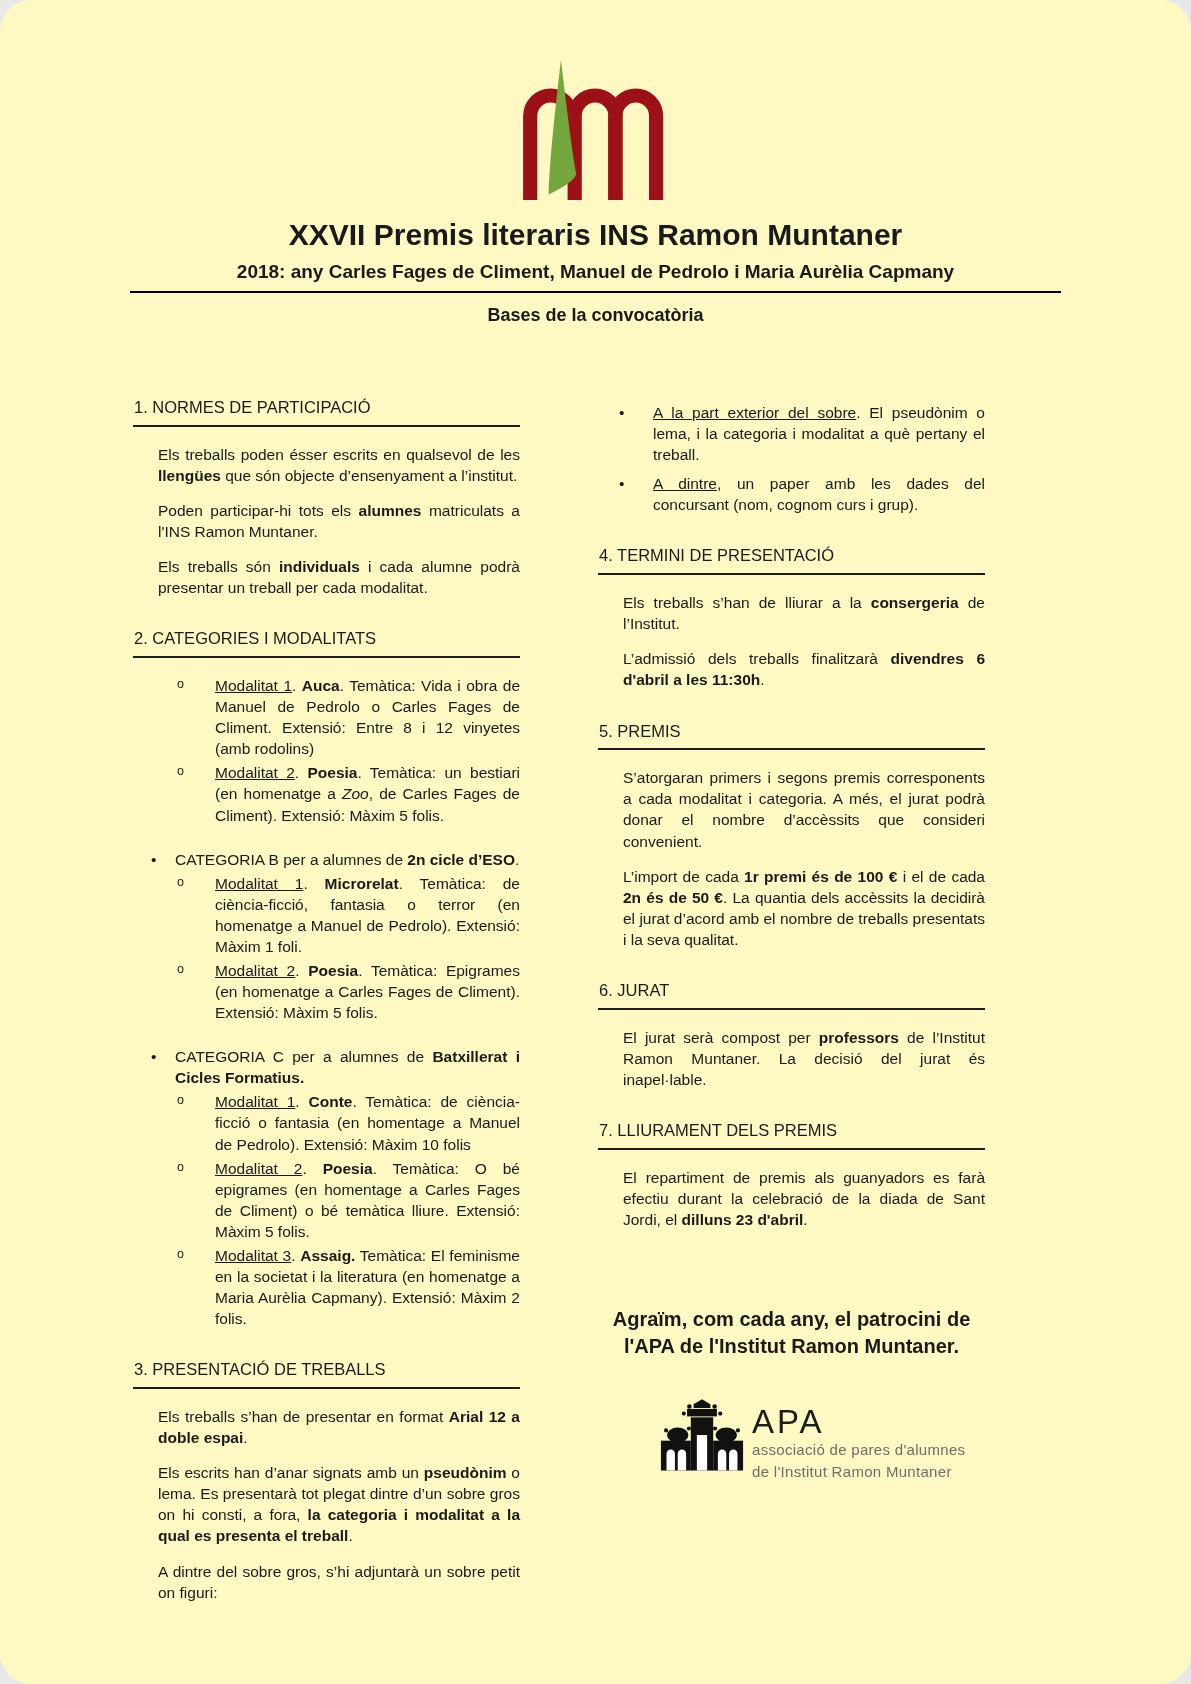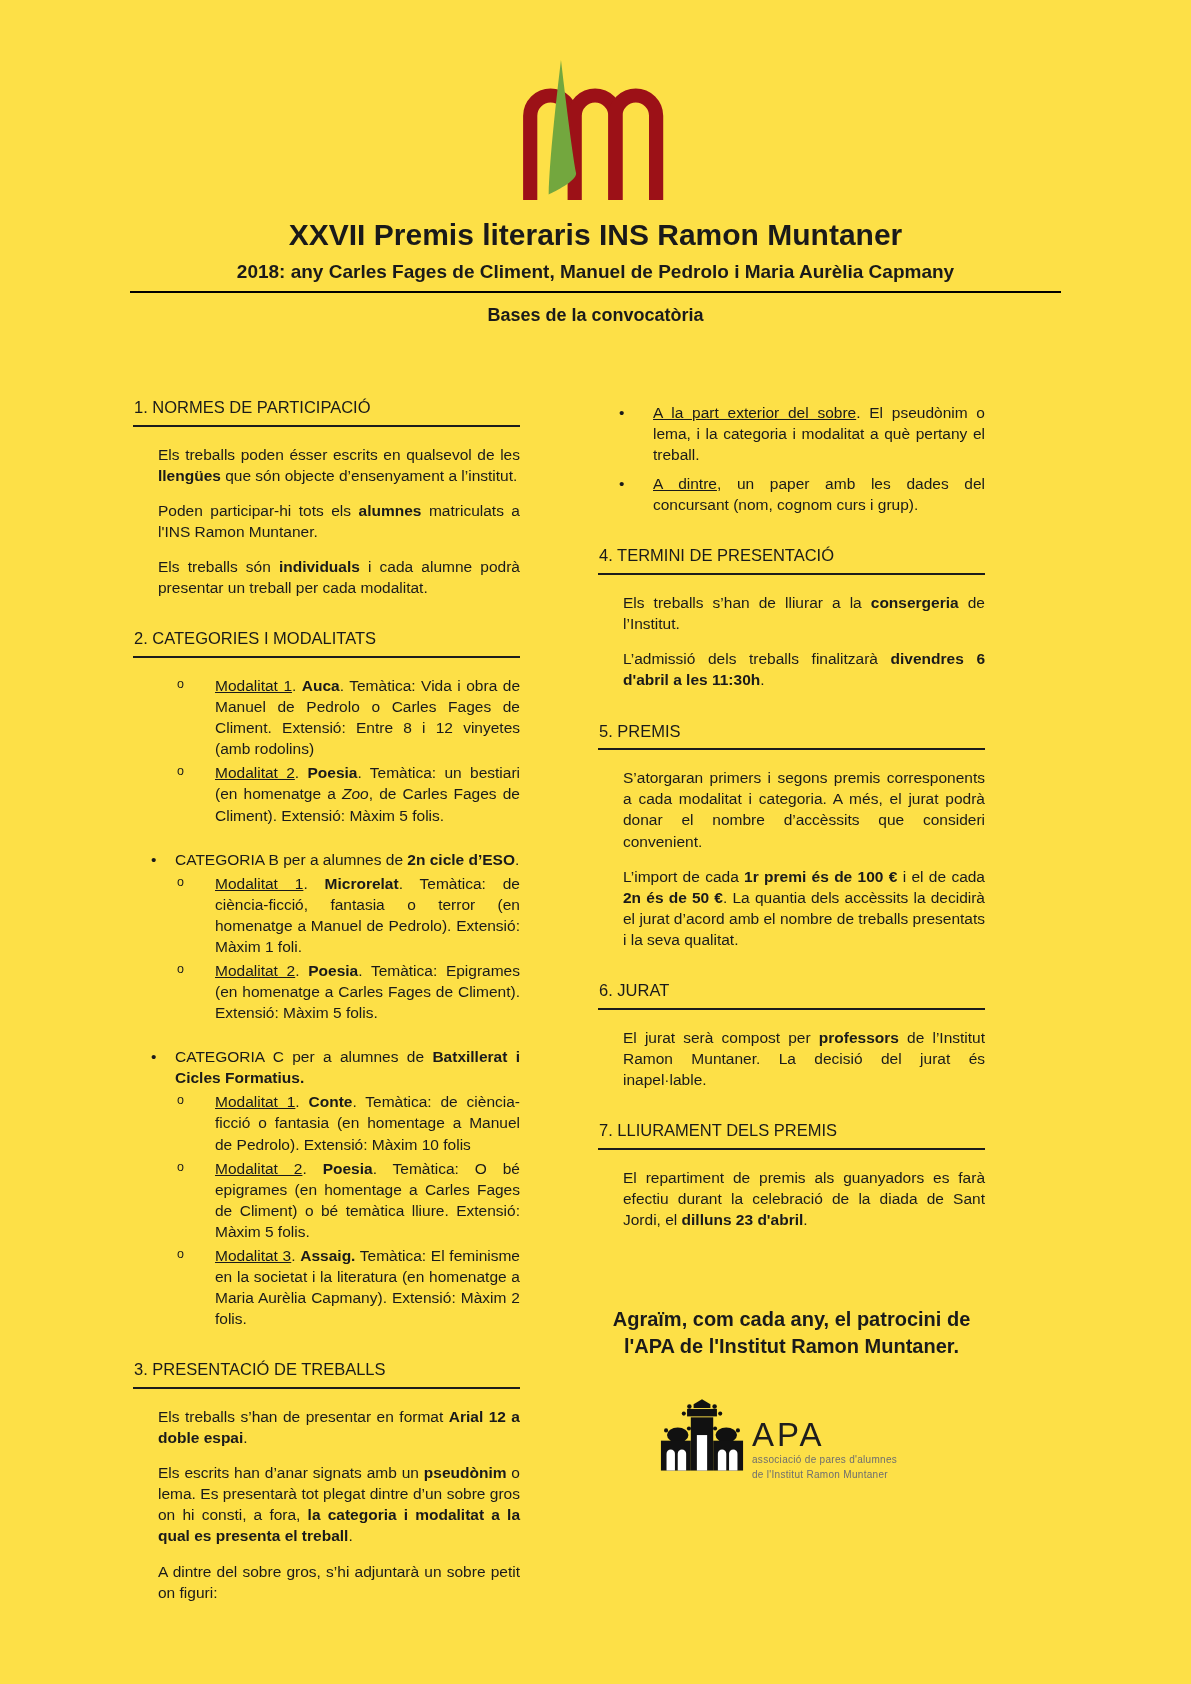--- a/index.html
+++ b/index.html
@@ -1,19 +1,19 @@
 <!DOCTYPE html>
 <html><head>
 <meta charset="utf-8">
 <style>
   html,body { margin:0; padding:0; background:#e8e8e8; }
   .page {
     position:relative; width:1191px; height:1684px; margin:0 auto;
-    background:#fde047; overflow:hidden;
-    font-family:"Liberation Sans", sans-serif; color:#1a1a1a;
+    background:#fef9c3; overflow:hidden;
+    font-family:"Liberation Sans", sans-serif; color:#1a1a1a;border-radius:31px;
   }
   
   .header { text-align:center; padding-top:60px; }
   .logo-rm { display:inline-block; width:168px; height:142px; }
   .title { font-size:30px; font-weight:bold; margin-top:12px; letter-spacing:0; }
   .subtitle { font-size:19px; font-weight:bold; margin-top:9px; }
   .head-rule { width:931px; margin:8px auto 0 auto; border:none; border-top:2px solid #000; }
   .bases { font-size:18px; font-weight:bold; margin-top:12px; }
   
   .cols { display:flex; margin:70px 0 0 133px; width:852px; gap:78px; align-items:flex-start; }
@@ -33,21 +33,21 @@
   .cat-group.firstcat { margin-top:4px; }
   .env-list { margin-top:6px; }
   .env-item { position:relative; padding-left:55px; margin:0 0 8px 0; }
   .env-item::before { content:"\2022"; position:absolute; left:21px; top:0; }
   
   .thanks { font-size:20px; font-weight:bold; line-height:1.35; text-align:center; margin-top:76px; }
   .apa-row { display:flex; align-items:flex-end; margin:26px 0 0 62px; }
   .apa-icon { width:84px; height:100px; flex:0 0 auto; }
   .apa-text { margin:0 0 4px 8px; text-align:left; }
   .apa-name { font-size:33px; letter-spacing:3px; color:#1d1d1d; line-height:1; }
-  .apa-sub { font-size:10px; color:#6e6e6e; line-height:1.25; margin-top:3px; letter-spacing:0.3px; }
+  .apa-sub { font-size:15px; color:#6e6e6e; line-height:1.25; margin-top:3px; letter-spacing:0.3px; }
 </style>
 </head>
 <body>
 
 <div class="page">
 
   <div class="header">
     <svg class="logo-rm" viewBox="0 0 170 150" aria-hidden="true">
 
       <path fill="#9c1117" d="M8,148 L8,59 A29,29 0 0 1 66,59 L66,97 L51,97 L51,59 A14,14 0 0 0 23,59 L23,148 Z"></path>

